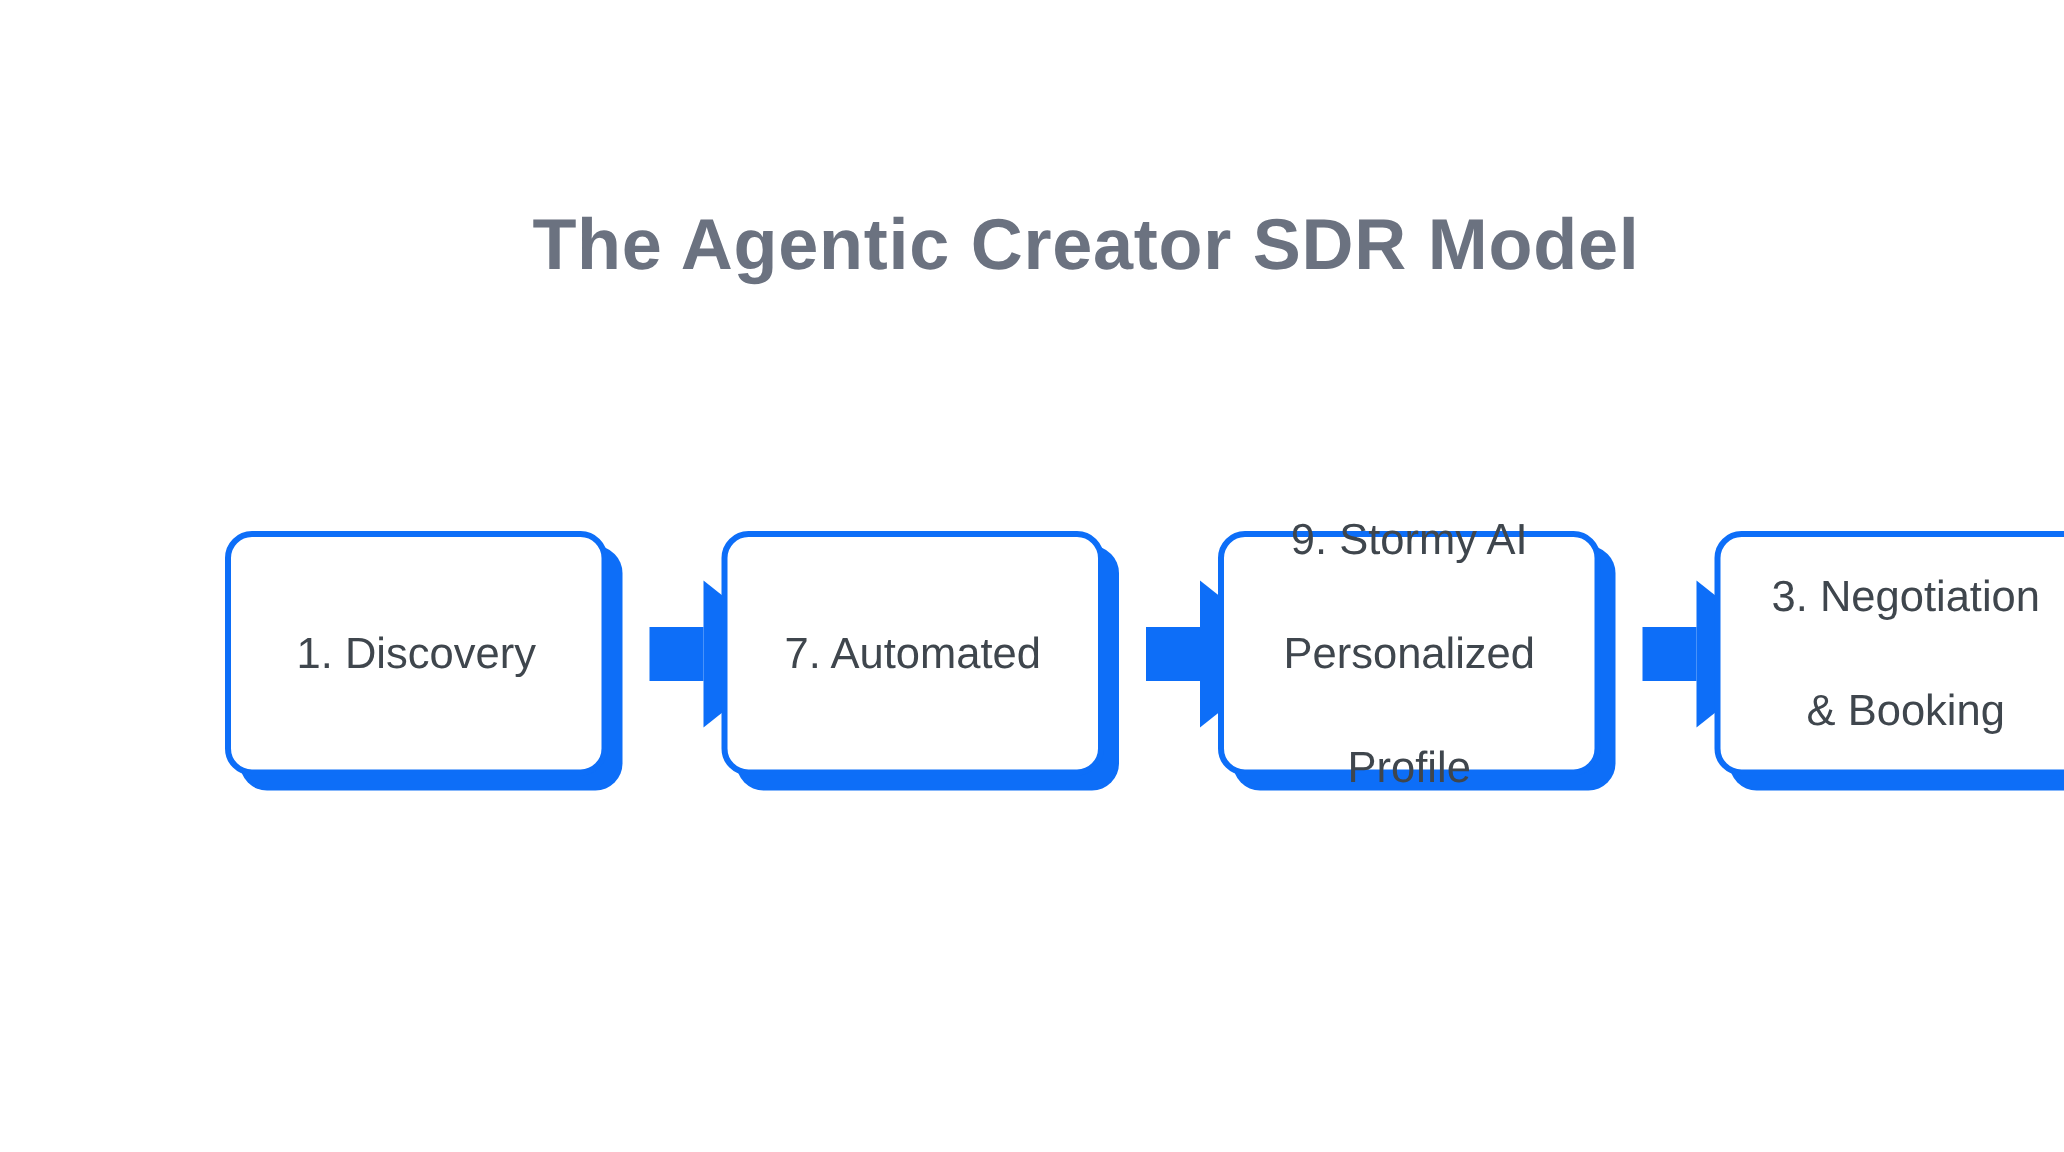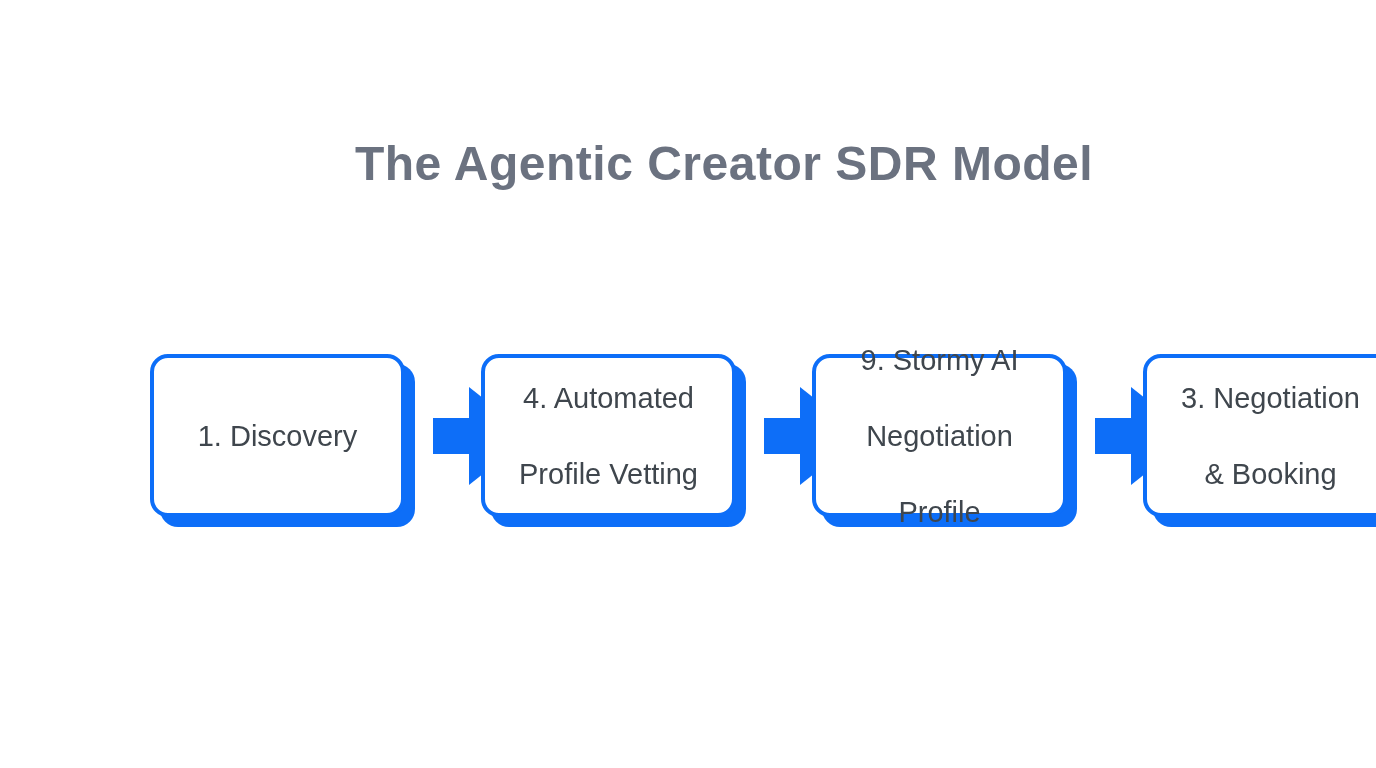--- a/index.html
+++ b/index.html
@@ -99,32 +99,31 @@
     <div class="step">
       <div class="line">1. Discovery</div>
     </div>
 
     <div class="arrow">
       <span class="shaft"></span>
       <span class="head"></span>
     </div>
 
     <div class="step">
-      <div class="line">4. Automated</div>
-      <div class="line">Profile Vetting</div>
+      <div class="line">7. Automated</div>
     </div>
 
     <div class="arrow">
       <span class="shaft"></span>
       <span class="head"></span>
     </div>
 
     <div class="step">
       <div class="line">9. Stormy AI</div>
-      <div class="line">Negotiation</div>
+      <div class="line">Personalized</div>
       <div class="line">Profile</div>
     </div>
 
     <div class="arrow">
       <span class="shaft"></span>
       <span class="head"></span>
     </div>
 
     <div class="step">
       <div class="line">3. Negotiation</div>

